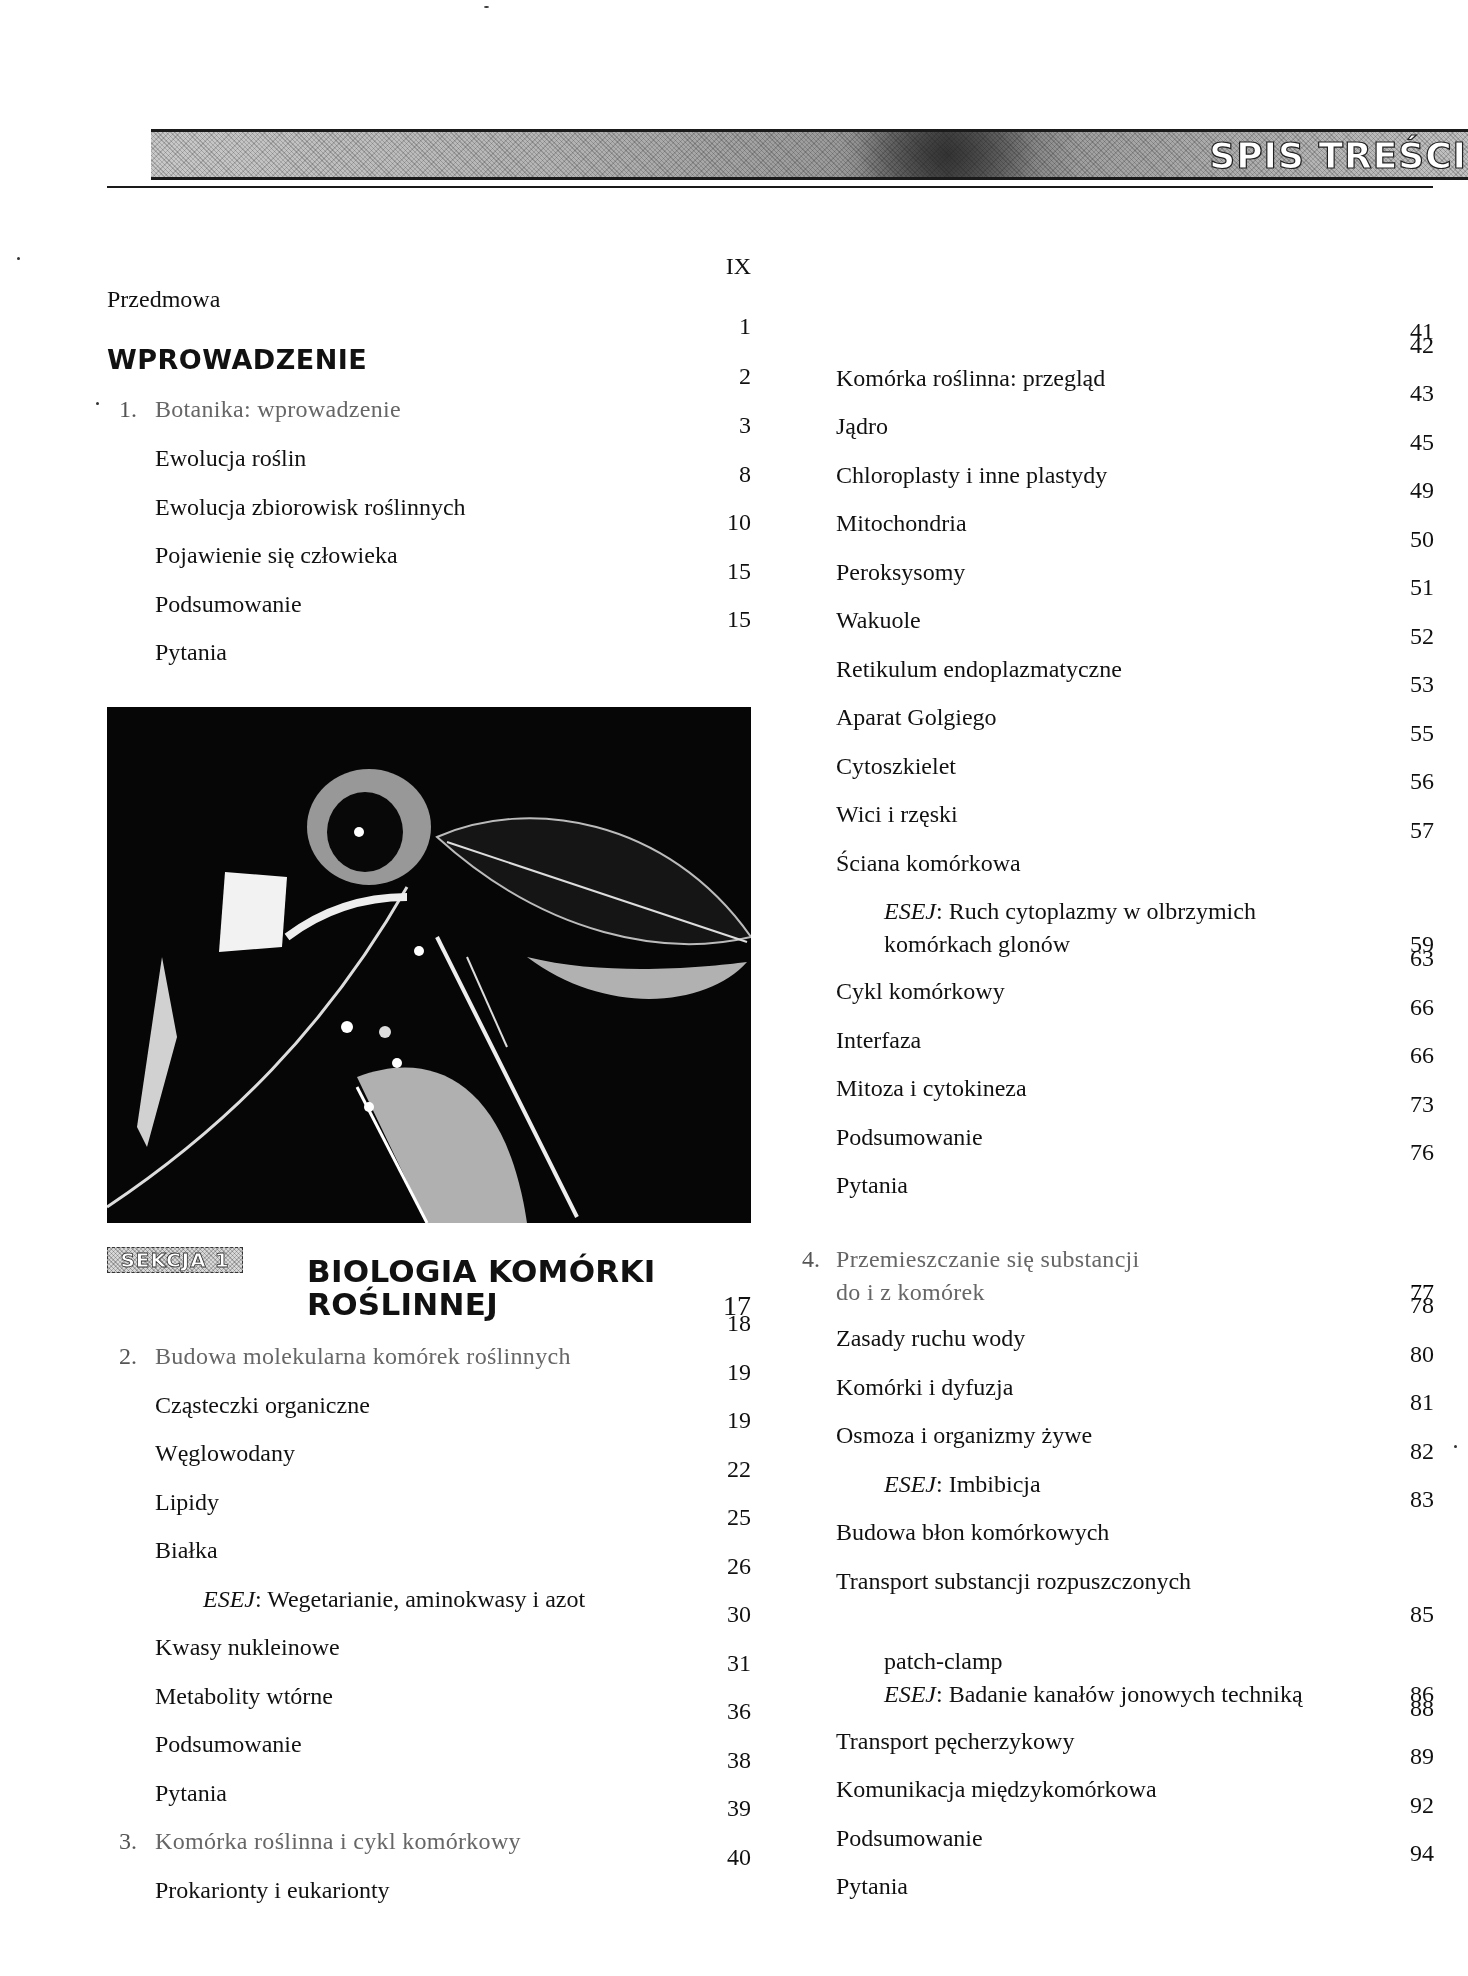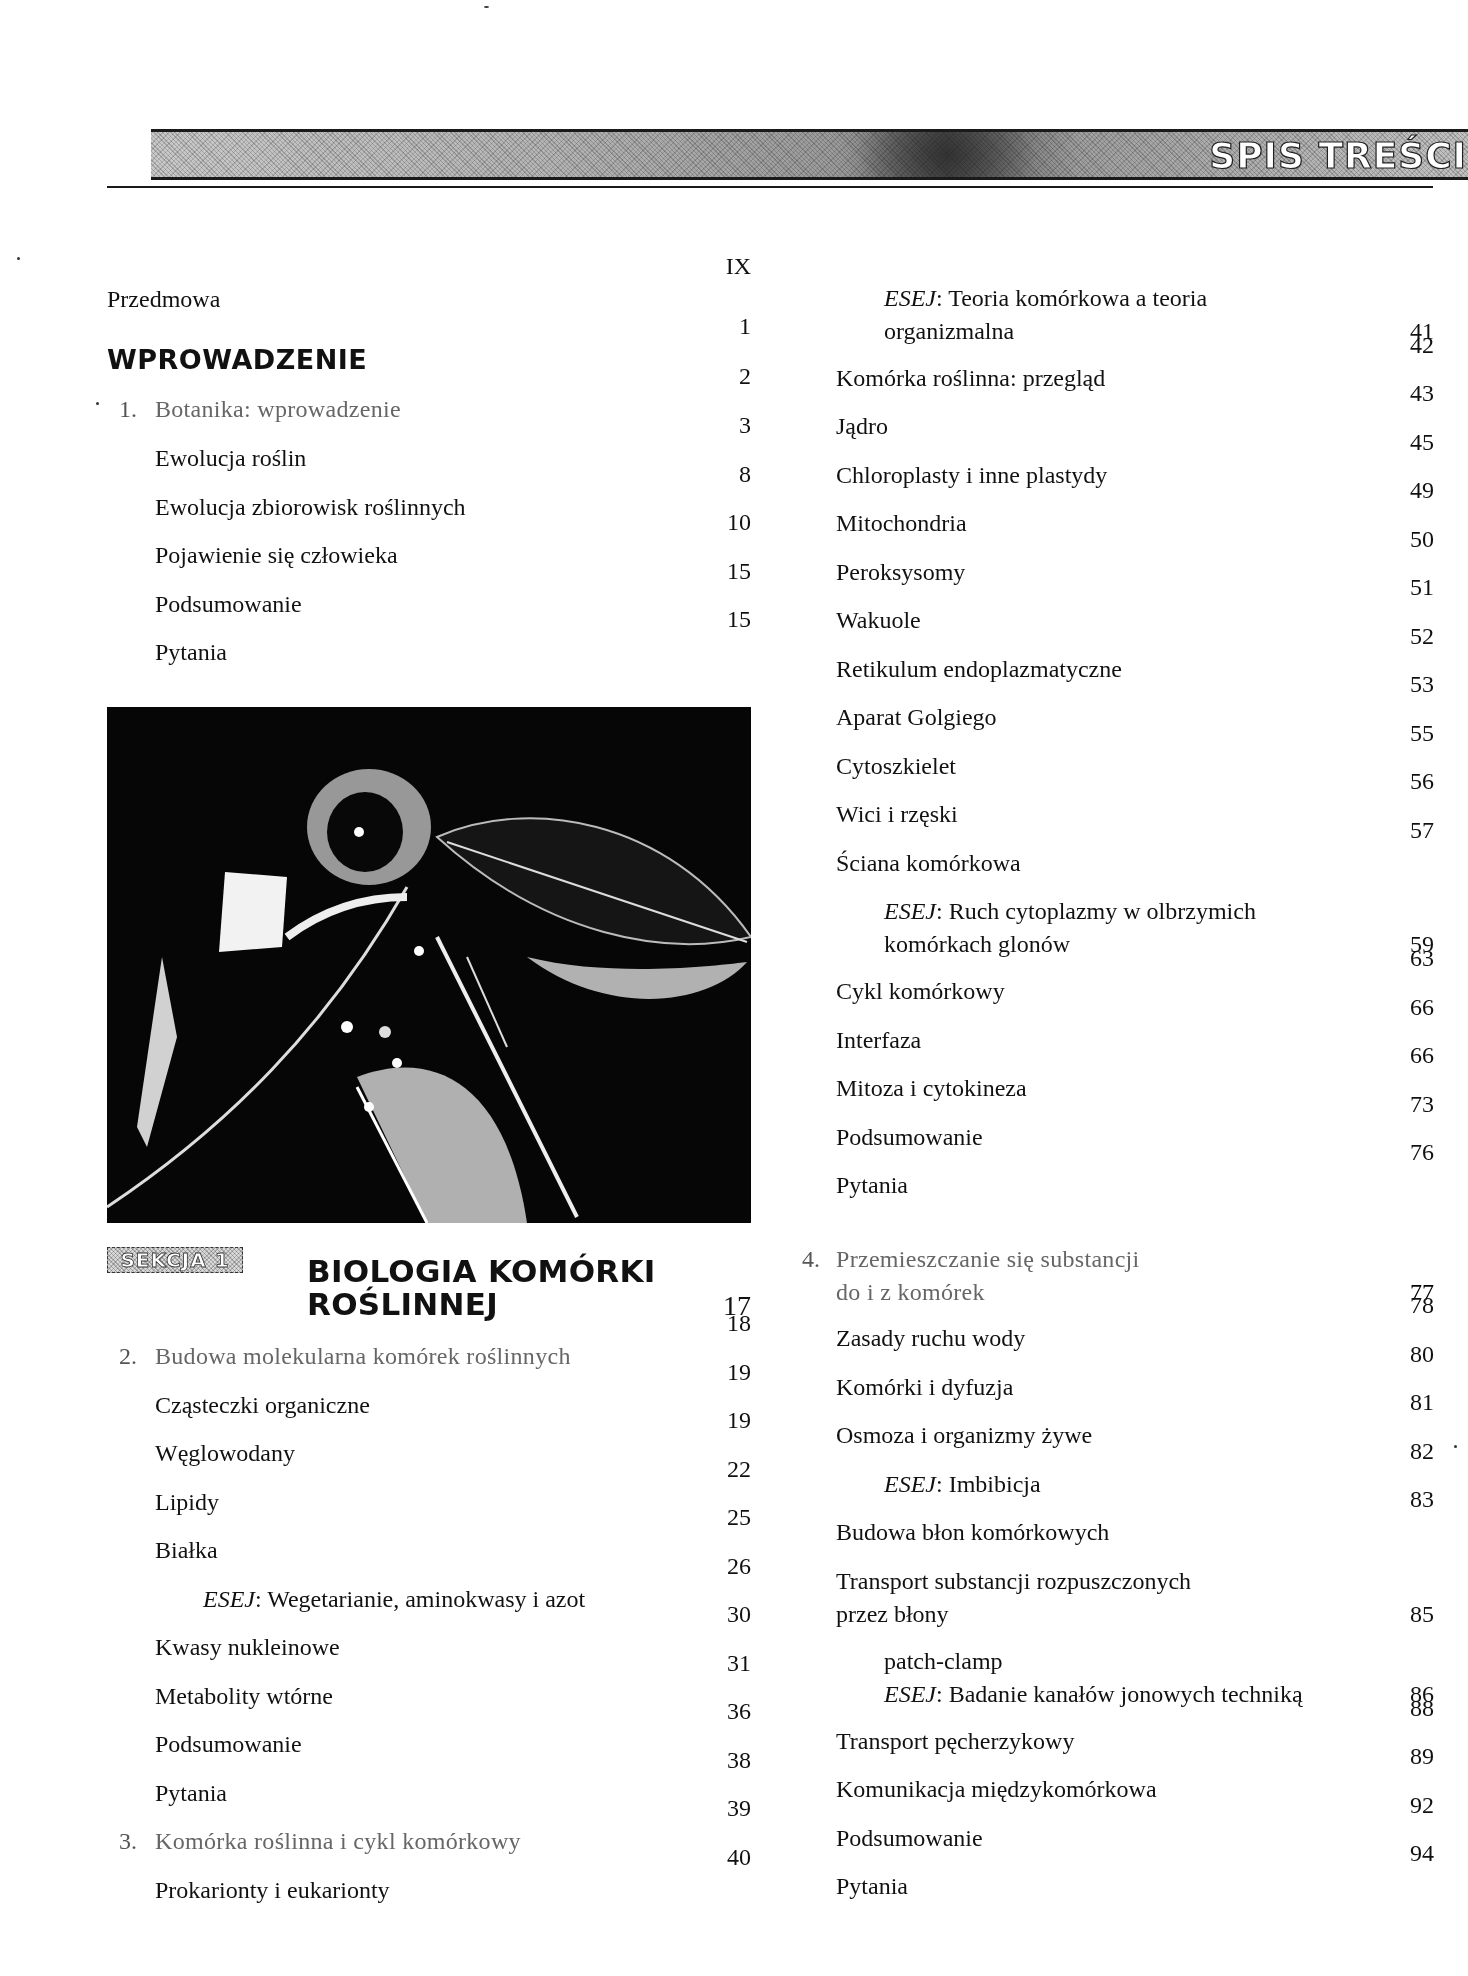--- a/index.html
+++ b/index.html
@@ -199,24 +199,20 @@
     <circle cx="278" cy="325" r="6" fill="#ddd"></circle>
     <circle cx="290" cy="356" r="5" fill="#fff"></circle>
     <circle cx="262" cy="400" r="5" fill="#fff"></circle>
     <circle cx="312" cy="244" r="5" fill="#fff"></circle>
   </svg>
 </div>
 
 <div class="col col-right">
 
   <div class="row multi" style="top:282px; height:66px">
-    <span class="label" style="left:48px">
-      <div><span class="esej">ESEJ</span><span>: Teoria komórkowa a teoria</span></div>
-      <div>organizmalna</div>
-    </span>
     <span class="page">41</span>
   </div>
 
   <div class="row" style="top:362px">
     <span class="label">Komórka roślinna: przegląd</span>
     <span class="page">42</span>
   </div>
   <div class="row" style="top:410px">
     <span class="label">Jądro</span>
     <span class="page">43</span>
@@ -312,21 +308,20 @@
     <span class="label" style="left:48px"><span class="esej">ESEJ</span><span>: Imbibicja</span></span>
     <span class="page">82</span>
   </div>
   <div class="row" style="top:1516px">
     <span class="label">Budowa błon komórkowych</span>
     <span class="page">83</span>
   </div>
   <div class="row multi" style="top:1565px; height:66px">
     <span class="label">
       <div>Transport substancji rozpuszczonych</div>
-      <div>przez błony</div>
     </span>
     <span class="page">85</span>
   </div>
   <div class="row multi" style="top:1645px; height:66px">
     <span class="label" style="left:48px">
       <div>patch-clamp</div>
       <div><span class="esej">ESEJ</span><span>: Badanie kanałów jonowych techniką</span></div>
     </span>
     <span class="page">86</span>
   </div>

